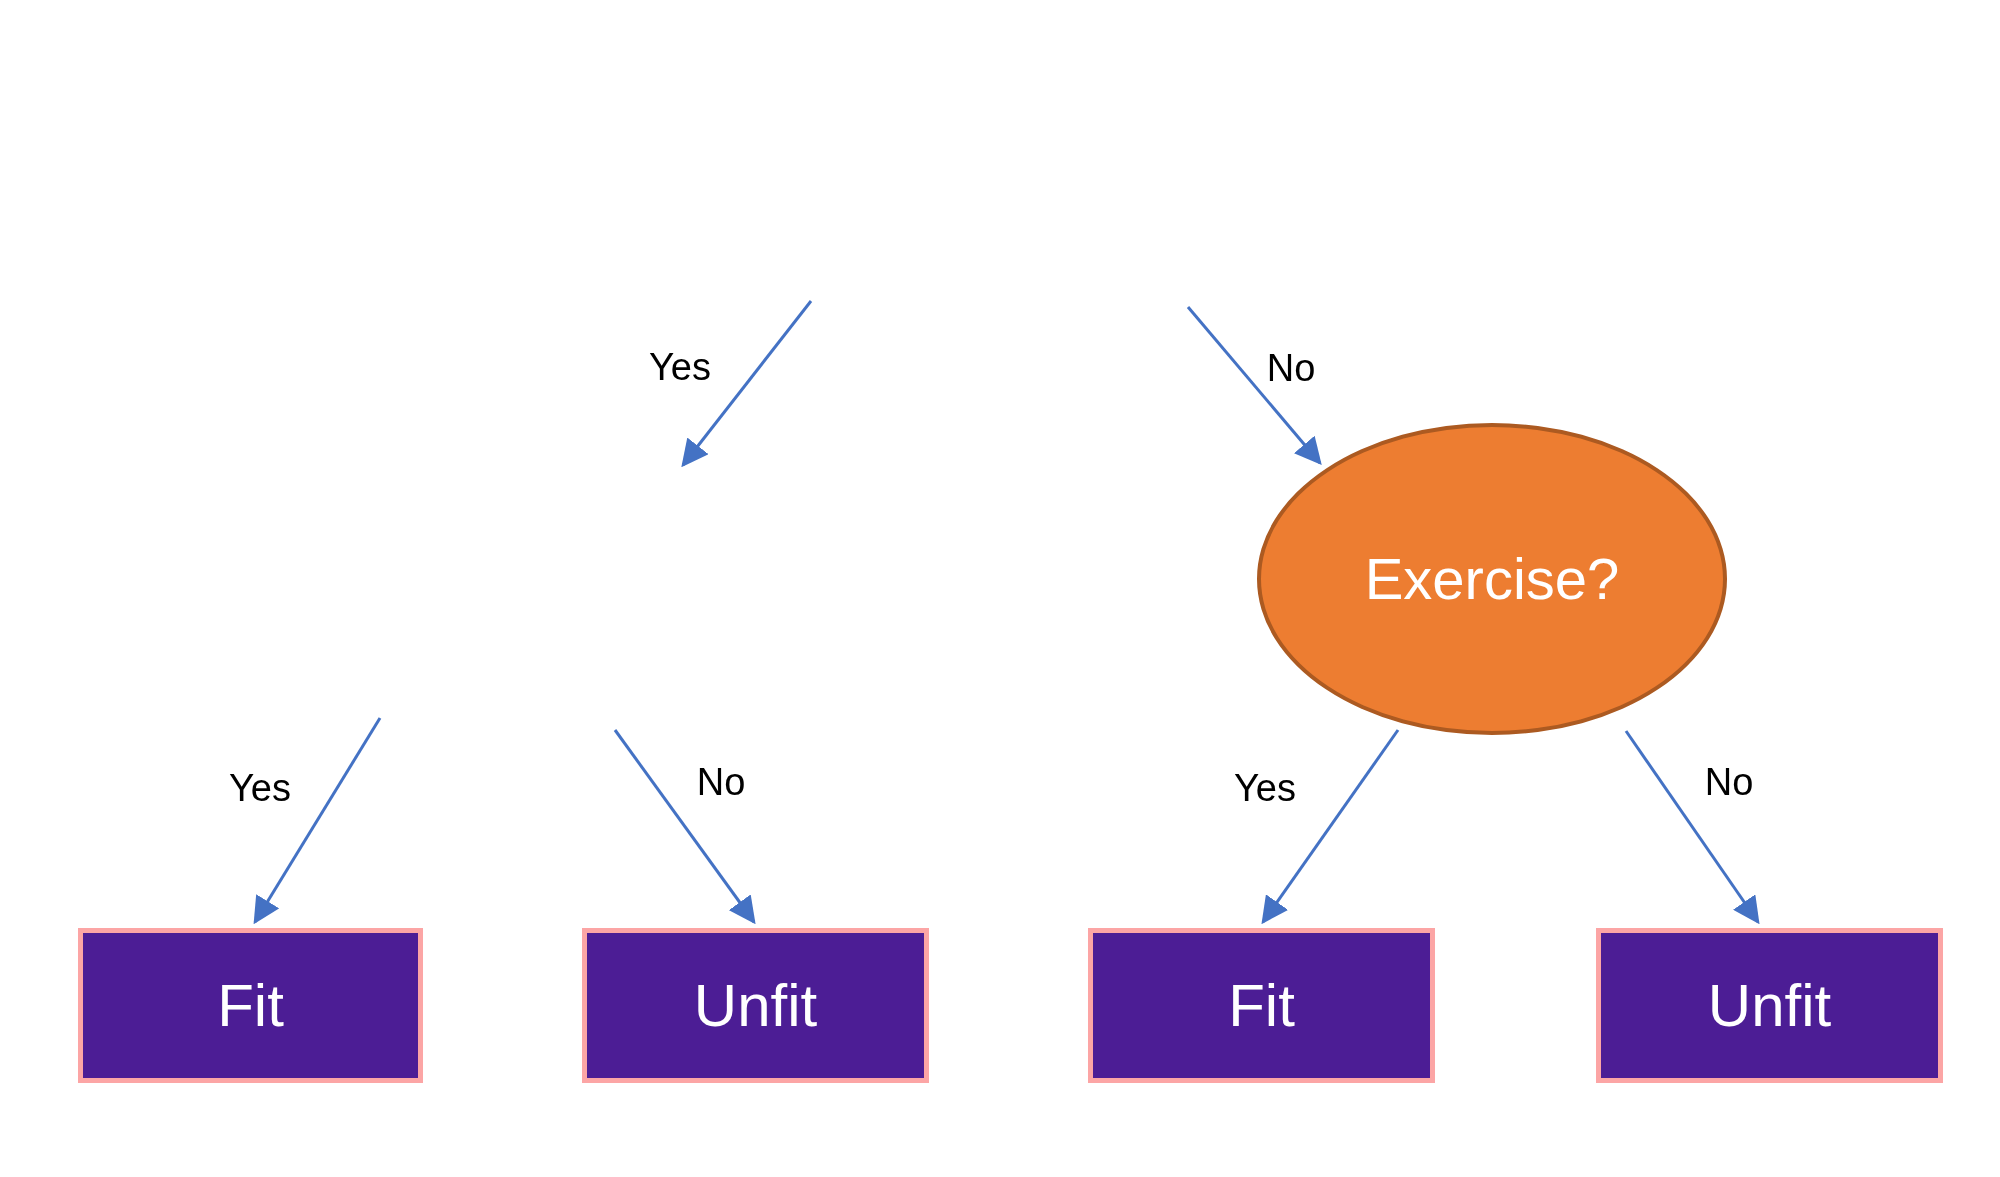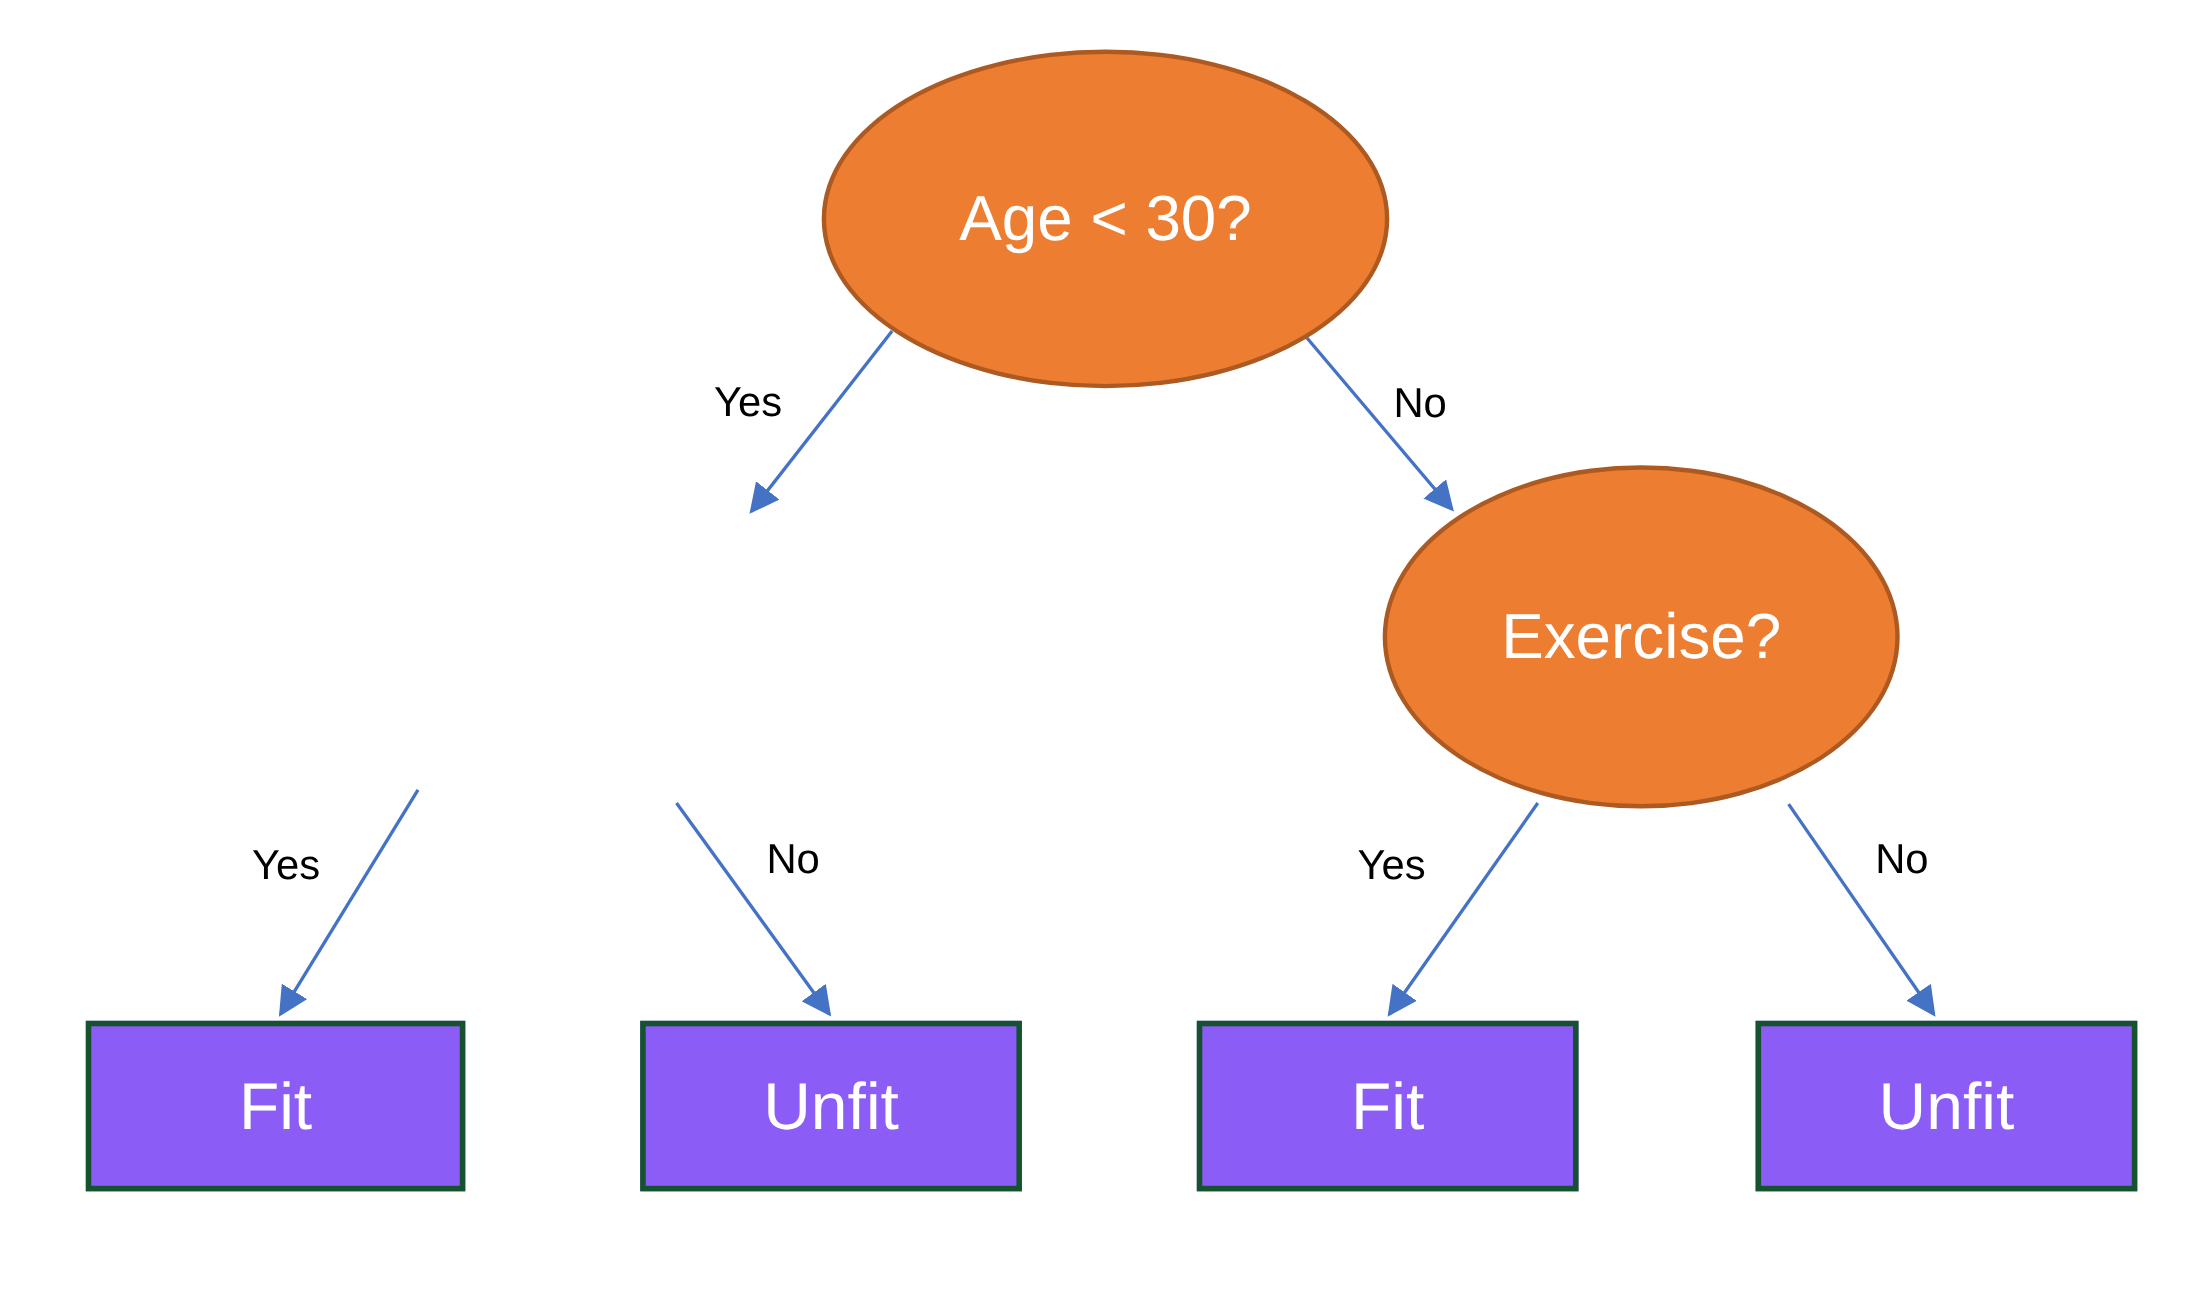--- a/index.html
+++ b/index.html
@@ -28,22 +28,22 @@
     background: #ED7D31;
     border: 4px solid #AC5A21;
     border-radius: 50%;
     font-size: 58px;
     line-height: 1.35;
   }
   .ellipse .node-label {
     max-width: 310px;
   }
   .leaf {
-    background: #8b5cf6;
-    border: 5px solid #14532d;
+    background: #4c1d95;
+    border: 5px solid #fca5a5;
     font-size: 60px;
   }
   .edge-label {
     position: absolute;
     transform: translate(-50%, -50%);
     color: #000000;
     font-size: 38px;
     white-space: nowrap;
   }
   #edges-svg {
@@ -71,23 +71,20 @@
       </marker>
     </defs>
     <line x1="811" y1="301" x2="683" y2="465" marker-end="url(#arrowhead)"></line>
     <line x1="1188" y1="307" x2="1320" y2="463" marker-end="url(#arrowhead)"></line>
     <line x1="380" y1="718" x2="255" y2="922" marker-end="url(#arrowhead)"></line>
     <line x1="615" y1="730" x2="754" y2="922" marker-end="url(#arrowhead)"></line>
     <line x1="1398" y1="730" x2="1263" y2="922" marker-end="url(#arrowhead)"></line>
     <line x1="1626" y1="731" x2="1758" y2="922" marker-end="url(#arrowhead)"></line>
   </svg>
 
-  <div class="node ellipse" style="left:747px; top:45px; width:516px; height:308px;">
-    <div class="node-label">Age &lt; 30?</div>
-  </div>
 
 
   <div class="node ellipse" style="left:1257px; top:423px; width:470px; height:312px;text-align:center;">
     <div class="node-label">Exercise?</div>
   </div>
 
   <div class="node leaf" style="left:78px; top:928px; width:345px; height:155px;">
     <div class="node-label">Fit</div>
   </div>
 

